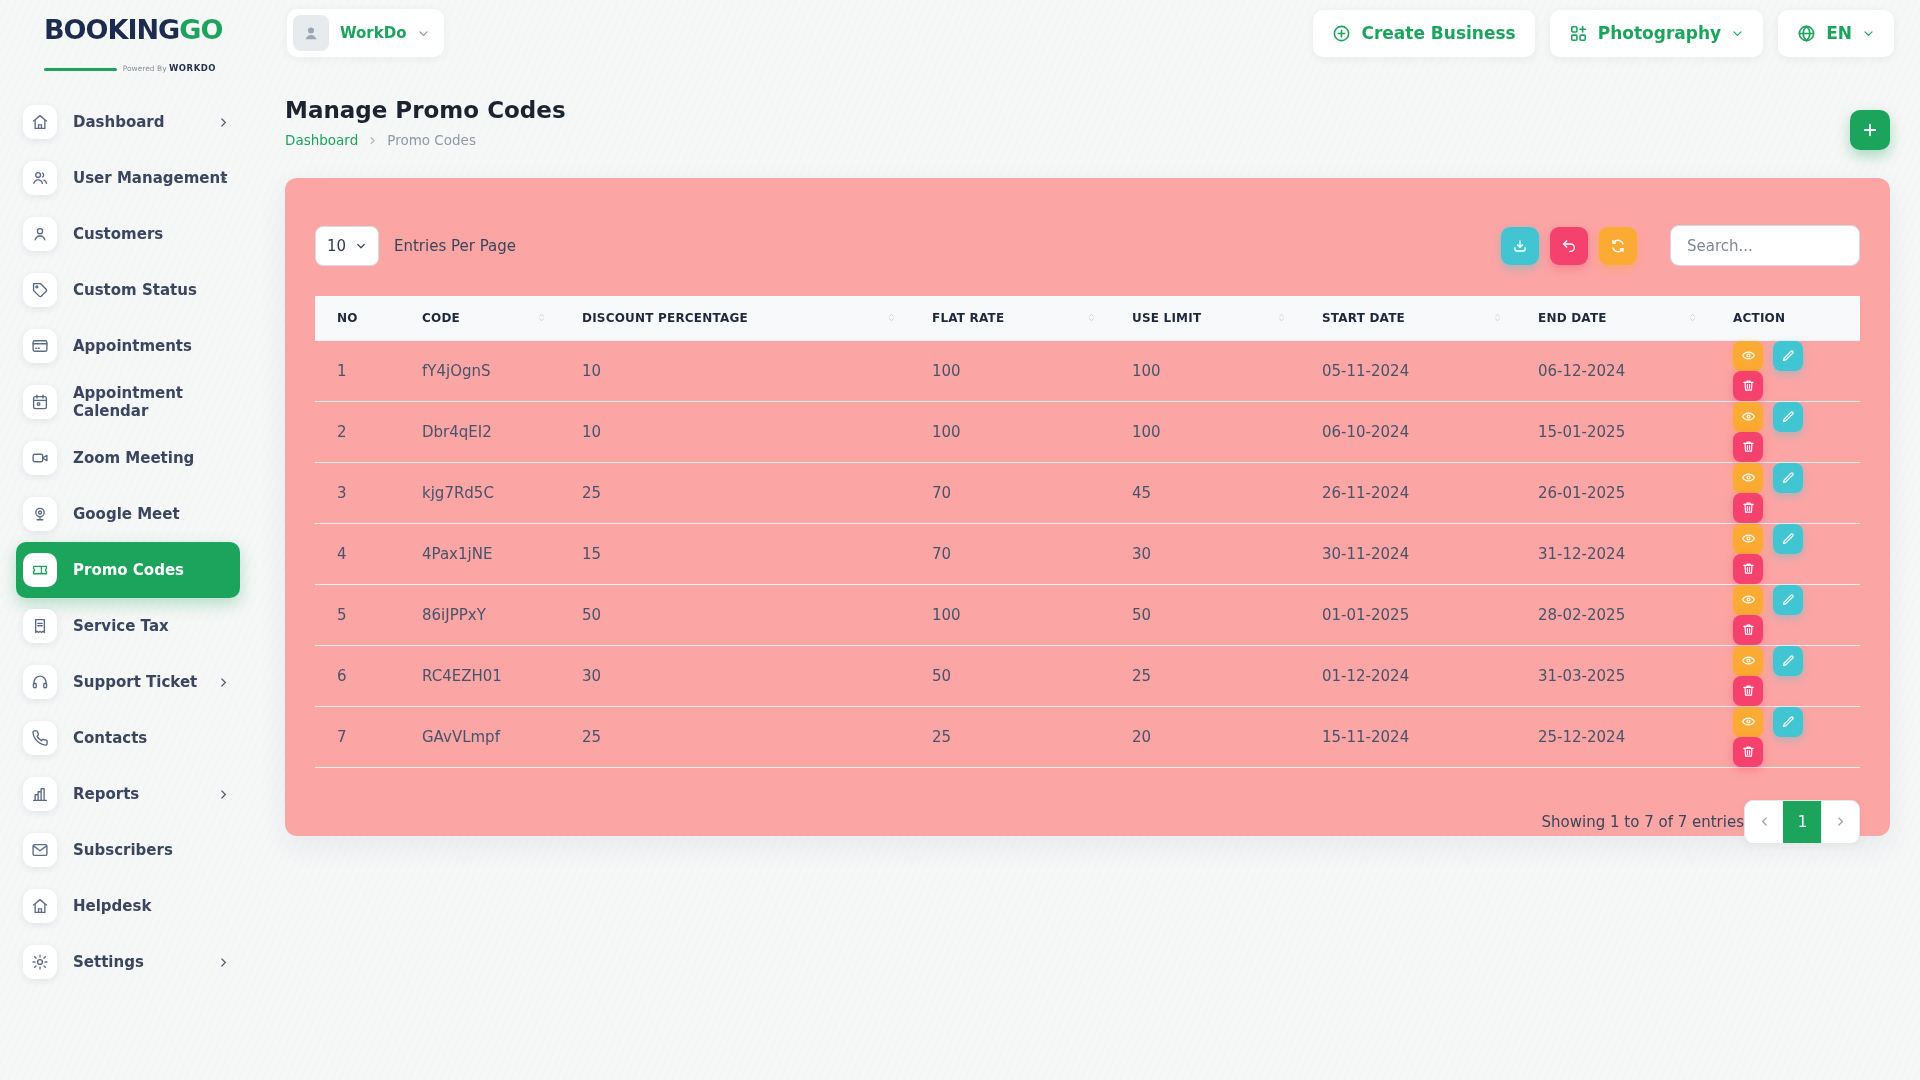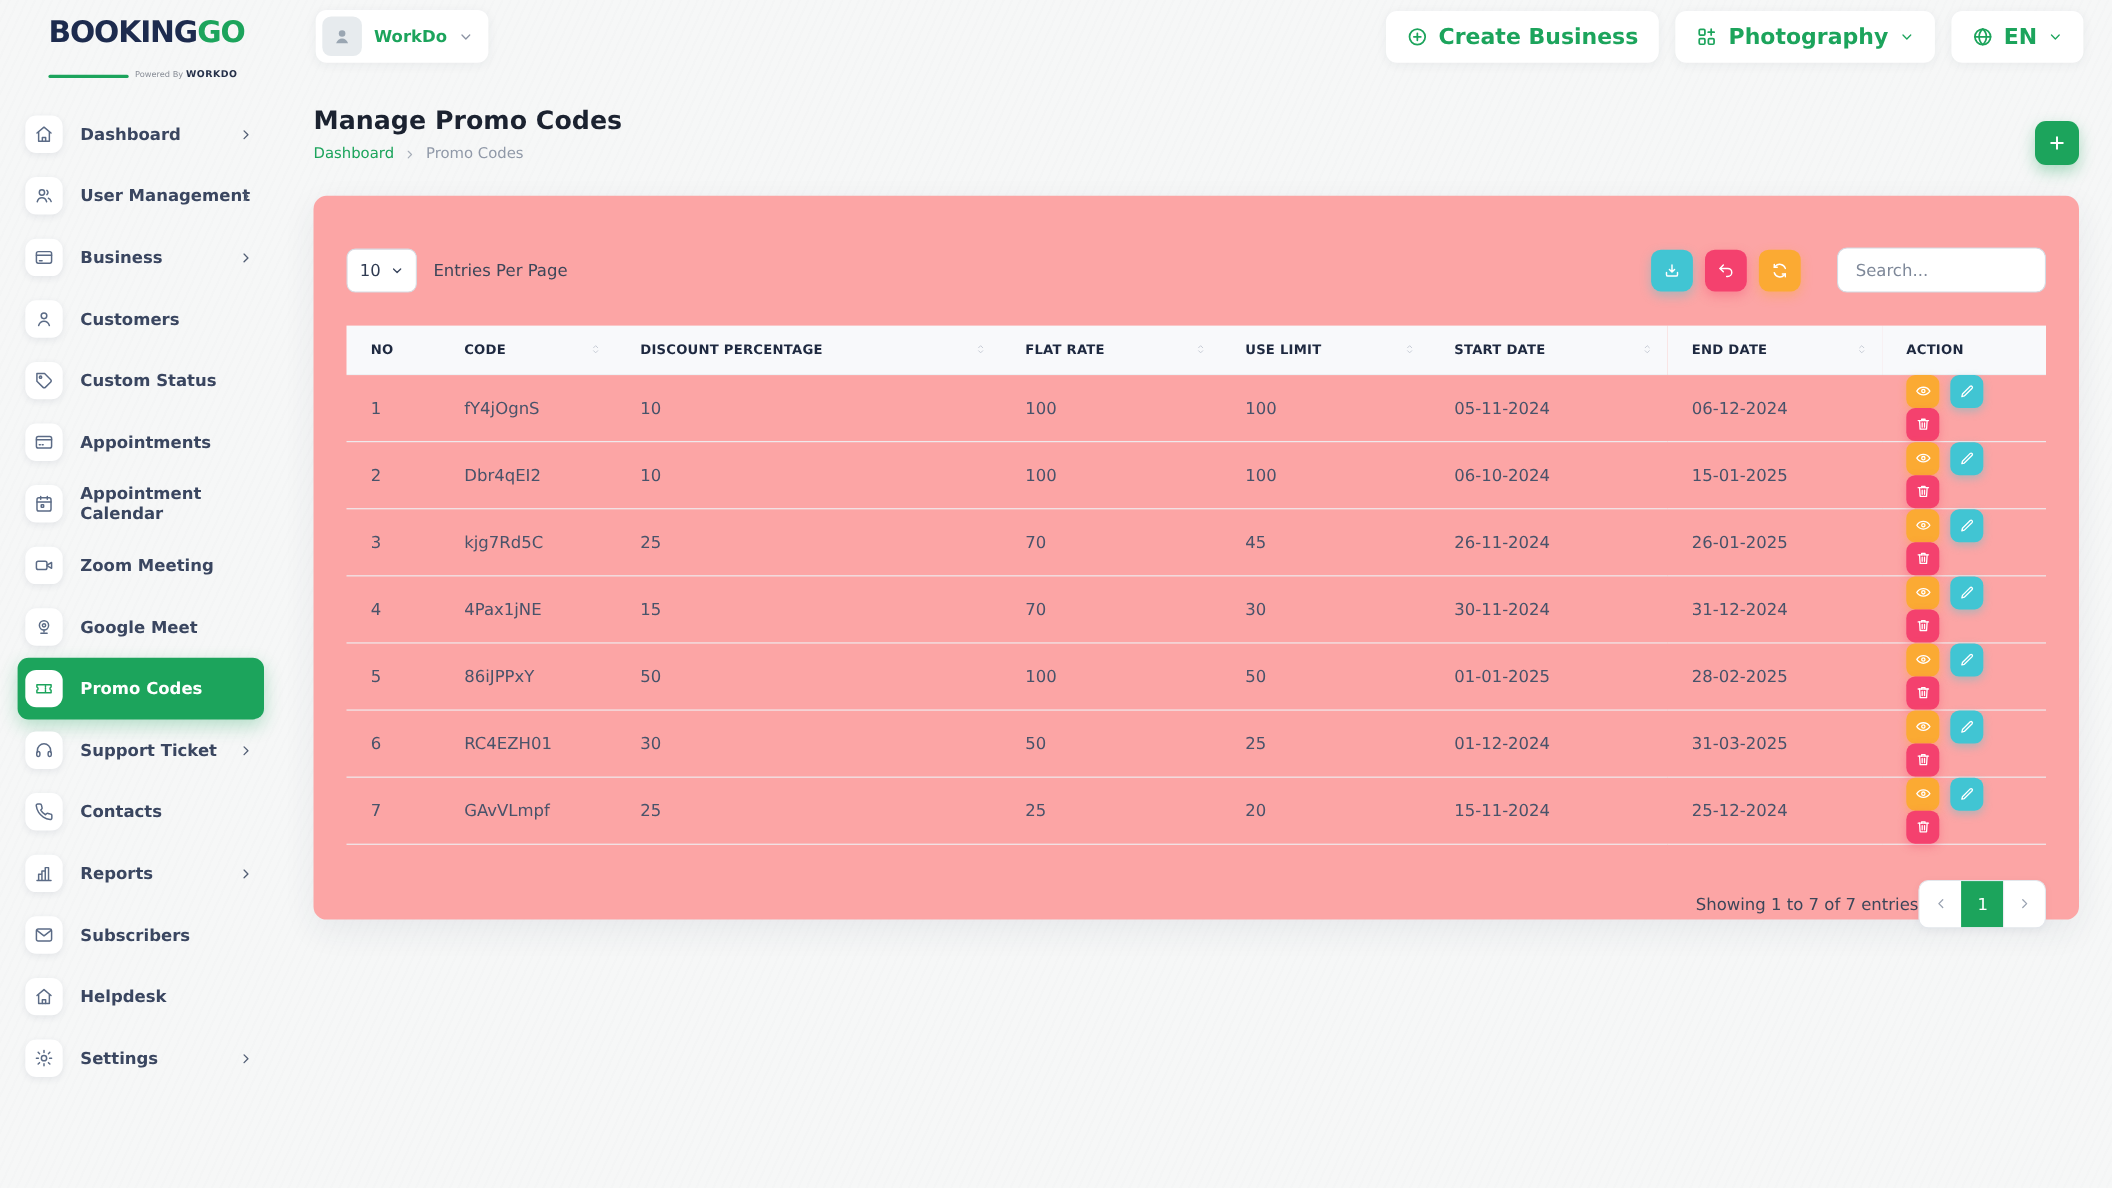--- a/index.html
+++ b/index.html
@@ -23,21 +23,21 @@
 
   
   .topbar { position:absolute; left:287px; right:26px; top:8px; height:50px; display:flex; justify-content:space-between; align-items:center; }
   .chip { background:#fff; border-radius:10px; box-shadow:0 2px 10px rgba(30,45,70,.06); display:flex; align-items:center; cursor:pointer; }
   .workspace-chip { height:48px; padding:6px 14px 6px 6px; gap:11px; }
   .avatar { width:36px; height:36px; border-radius:8px; background:#e7ebee; color:#9aa6b2; display:flex; align-items:center; justify-content:center; }
   .avatar svg { width:20px; height:20px; }
   .ws-name { color:var(--green,#1ca45c); font-size:15px; font-weight:600; }
   .chev-sm { width:13px; height:13px; color:#8b93a3; stroke-width:2.2; }
   .topbar-right { display:flex; gap:15px; }
-  .top-btn { height:47px; padding:0 19px; gap:10px; color:var(--green,#1ca45c); font-size:20px; font-weight:600; border:none; font-family:inherit; }
+  .top-btn { height:47px; padding:0 19px; gap:10px; color:var(--green,#1ca45c); font-size:17px; font-weight:600; border:none; font-family:inherit; }
   .top-btn svg.lead { width:19px; height:19px; stroke-width:2; }
   .top-btn .chev-sm { color:var(--green,#1ca45c); }
 
   
   .sidebar { position:absolute; left:0; top:94px; width:262px; }
   .side-item { height:56px; display:flex; align-items:center; padding-left:23px; position:relative; cursor:pointer; }
   .side-ic { width:34px; height:34px; min-width:34px; background:#fff; border-radius:10px; box-shadow:0 2px 7px rgba(40,60,90,.09); color:#5b6b86; display:flex; align-items:center; justify-content:center; }
   .side-ic svg { width:18px; height:18px; }
   .side-label { margin-left:16px; font-size:15px; font-weight:600; color:#3a4660; display:flex; flex-direction:column; line-height:1.2; }
   .side-sub { align-self:center; color:var(--premium_pink,#e9a8d4); font-size:14.5px; font-weight:600; }
@@ -182,35 +182,20 @@
       <span class="side-label">User Management</span>
       <span class="side-chev">
         <svg viewBox="0 0 24 24">
           <path d="M9 5.5 15.5 12 9 18.5"></path>
         </svg>
       </span>
     </div>
     <div class="side-item">
       <span class="side-ic">
         <svg viewBox="0 0 24 24">
-          <rect x="2.8" y="5" width="18.4" height="14" rx="2.2"></rect>
-          <path d="M2.8 9.5h18.4"></path>
-          <path d="M6.5 16h3.2"></path>
-        </svg>
-      </span>
-      <span class="side-label">Business</span>
-      <span class="side-chev">
-        <svg viewBox="0 0 24 24">
-          <path d="M9 5.5 15.5 12 9 18.5"></path>
-        </svg>
-      </span>
-    </div>
-    <div class="side-item">
-      <span class="side-ic">
-        <svg viewBox="0 0 24 24">
           <circle cx="12" cy="8.2" r="3.4"></circle>
           <path d="M5.5 19.8c1.1-3.4 3.5-5.1 6.5-5.1s5.4 1.7 6.5 5.1"></path>
         </svg>
       </span>
       <span class="side-label">Customers</span>
     </div>
     <div class="side-item">
       <span class="side-ic">
         <svg viewBox="0 0 24 24">
           <path d="M20.2 13.6l-6.6 6.6a1.9 1.9 0 0 1-2.7 0L3.4 12.7V3.4h9.3l7.5 7.5a1.9 1.9 0 0 1 0 2.7z"></path>
@@ -259,20 +244,29 @@
       <span class="side-label">Google Meet</span>
     </div>
     <div class="side-item active">
       <span class="side-ic">
         <svg viewBox="0 0 24 24">
           <path d="M3.4 7.2h17.2v3a2 2 0 0 0 0 3.8V17H3.4v-3a2 2 0 0 0 0-3.8z"></path>
           <path d="M13.8 8.6v1.3M13.8 11.4v1.3M13.8 14.2v1.3"></path>
         </svg>
       </span>
       <span class="side-label">Promo Codes</span>
+    </div>
+    <div class="side-item">
+      <span class="side-ic">
+        <svg viewBox="0 0 24 24">
+          <path d="M6.2 3.4h11.6v17.2l-1.9-1.5-1.9 1.5-2-1.5-1.9 1.5-2-1.5-1.9 1.5z"></path>
+          <path d="M9 8.4h6M9 11.6h6"></path>
+        </svg>
+      </span>
+      <span class="side-label">Service Tax</span>
     </div>
     <div class="side-item">
       <span class="side-ic">
         <svg viewBox="0 0 24 24">
           <path d="M4 14.5v-2.3a8 8 0 0 1 16 0v2.3"></path>
           <rect x="3.2" y="13.6" width="3.8" height="6" rx="1.7"></rect>
           <rect x="17" y="13.6" width="3.8" height="6" rx="1.7"></rect>
         </svg>
       </span>
       <span class="side-label">Support Ticket</span>

